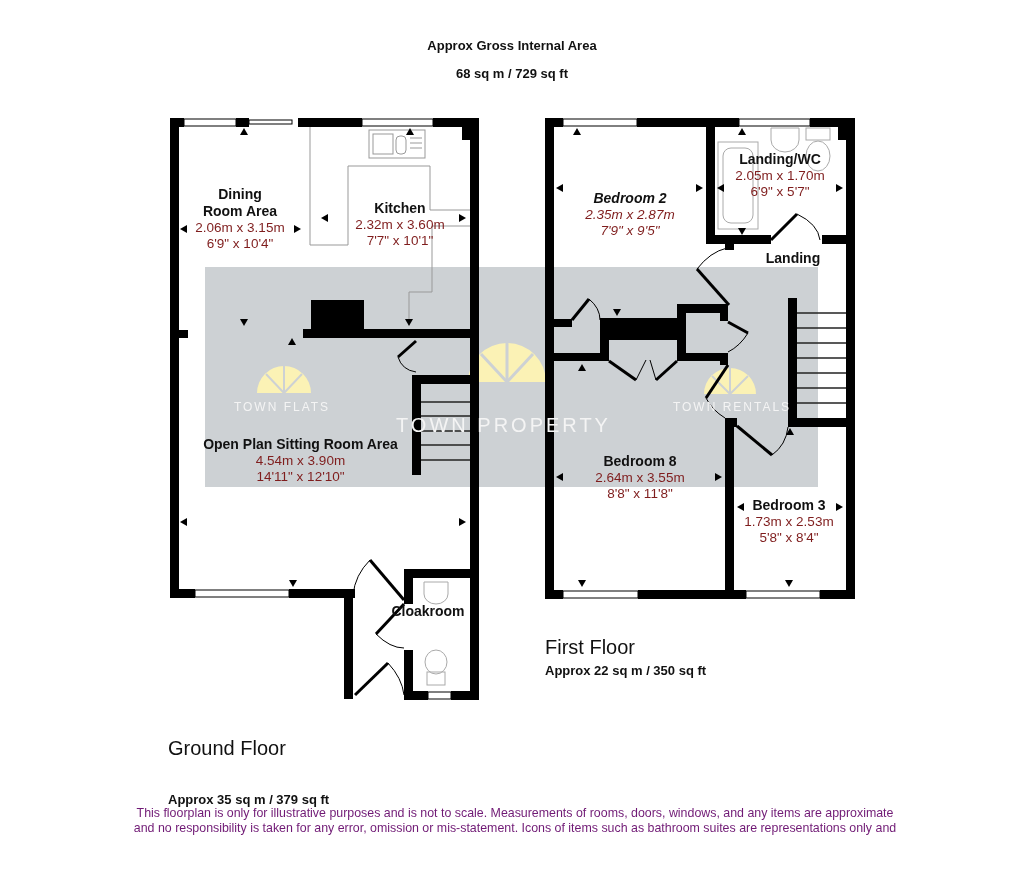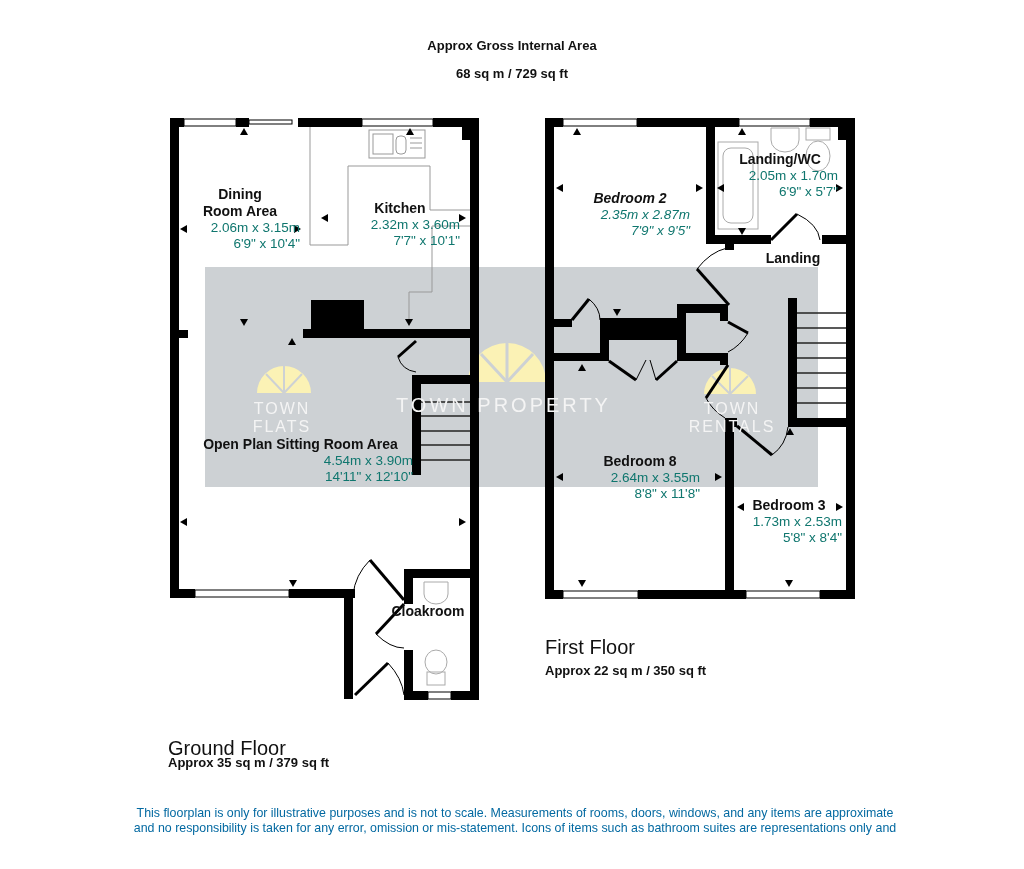--- a/index.html
+++ b/index.html
@@ -1,25 +1,25 @@
 <!DOCTYPE html>
 <html><head>
 <meta charset="utf-8">
 <style>
   html, body { margin: 0; padding: 0; background: #ffffff; }
   body { width: 1024px; height: 869px; position: relative; overflow: hidden;
          font-family: "Liberation Sans", sans-serif; color: #111; }
   .abs { position: absolute; }
   .hdr { left: 0; width: 1024px; text-align: center; font-weight: bold; font-size: 13px; line-height: 16px; }
   .room-name { font-weight: bold; font-size: 14px; text-align: center; line-height: 17px; }
-  .room-dim { font-size: 13.5px; text-align: right; line-height: 16px; color: #0f766e; }
+  .room-dim { font-size: 13.5px; text-align: center; line-height: 16px; color: #7f1d1d; }
   .floor-title { font-size: 20px; color: #111; }
   .floor-area { font-size: 13px; font-weight: bold; }
-  .disclaimer { left: 120px; width: 790px; text-align: center; font-size: 12.4px; line-height: 15px; color: #0369a1; }
-  .wm { font-size: 16px; letter-spacing: 2px; color: #f4f4f4; text-align: center; }
+  .disclaimer { left: 120px; width: 790px; text-align: center; font-size: 12.4px; line-height: 15px; color: #701a75; }
+  .wm { font-size: 12px; letter-spacing: 2px; color: #f4f4f4; text-align: center; }
   .wm-big { font-size: 20px; letter-spacing: 3px; color: #f4f4f4; }
   svg { position: absolute; left: 0; top: 0; }
 </style>
 </head>
 <body>
 
 <div class="abs hdr" style="top:38px;">Approx Gross Internal Area</div>
 <div class="abs hdr" style="top:66px;">68 sq m / 729 sq ft</div>
 
 <svg width="1024" height="869" viewBox="0 0 1024 869">
@@ -226,21 +226,21 @@
     <polygon points="722,477 715,473 715,481"></polygon>
     <polygon points="786,435 790,428 794,435"></polygon>
     <polygon points="737,507 744,503 744,511"></polygon>
     <polygon points="843,507 836,503 836,511"></polygon>
     <polygon points="578,580 582,587 586,580"></polygon>
     <polygon points="785,580 789,587 793,580"></polygon>
   </g>
 </svg>
 
 <div class="abs wm" style="left:222px; top:400px; width:120px;">TOWN FLATS</div>
-<div class="abs wm-big" style="left:396px; top:394px; width:240px;">TOWN PROPERTY</div>
+<div class="abs wm-big" style="left:396px; top:414px; width:240px;">TOWN PROPERTY</div>
 <div class="abs wm" style="left:668px; top:400px; width:128px;">TOWN RENTALS</div>
 
 <div class="abs" style="left:180px; top:186px; width:120px;">
   <div class="room-name">Dining</div>
   <div class="room-name">Room Area</div>
   <div class="room-dim">2.06m x 3.15m</div>
   <div class="room-dim">6'9" x 10'4"</div>
 </div>
 <div class="abs" style="left:340px; top:200px; width:120px;">
   <div class="room-name">Kitchen</div>
@@ -272,18 +272,18 @@
 </div>
 <div class="abs" style="left:736px; top:497px; width:106px;">
   <div class="room-name">Bedroom 3</div>
   <div class="room-dim">1.73m x 2.53m</div>
   <div class="room-dim">5'8" x 8'4"</div>
 </div>
 
 <div class="abs floor-title" style="left:545px; top:636px;">First Floor</div>
 <div class="abs floor-area" style="left:545px; top:663px;">Approx 22 sq m / 350 sq ft</div>
 <div class="abs floor-title" style="left:168px; top:737px;">Ground Floor</div>
-<div class="abs floor-area" style="left:168px; top:755px;">Approx 35 sq m / 379 sq ft</div>
+<div class="abs floor-area" style="left:168px; top:792px;">Approx 35 sq m / 379 sq ft</div>
 
 <div class="abs disclaimer" style="top:806px;">
   <div>This floorplan is only for illustrative purposes and is not to scale. Measurements of rooms, doors, windows, and any items are approximate</div>
   <div>and no responsibility is taken for any error, omission or mis-statement. Icons of items such as bathroom suites are representations only and</div>
 </div>
 
 </body></html>

